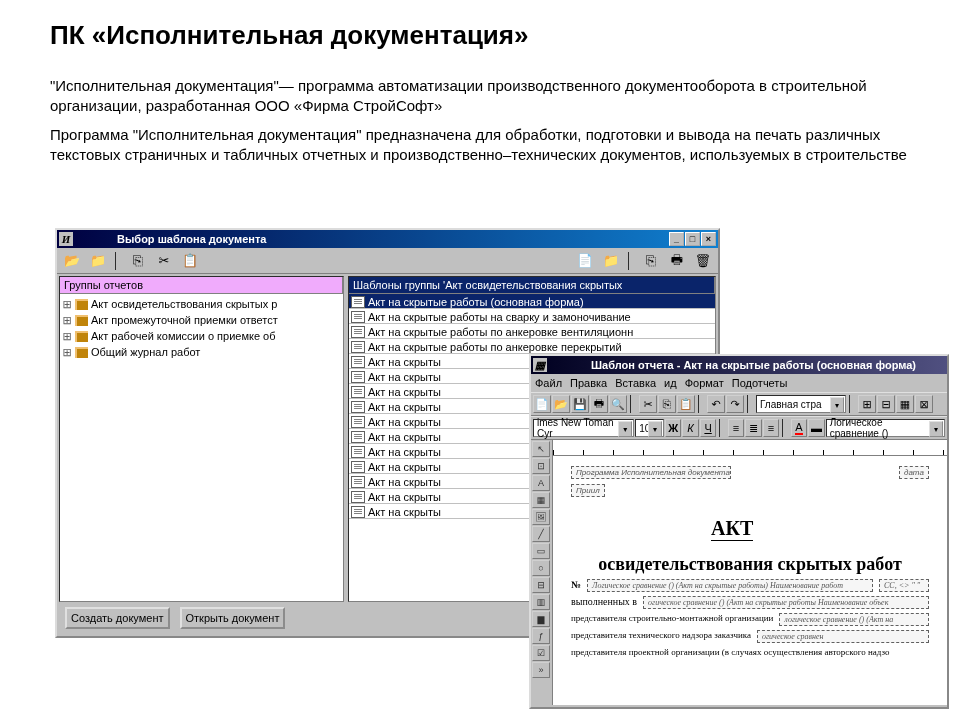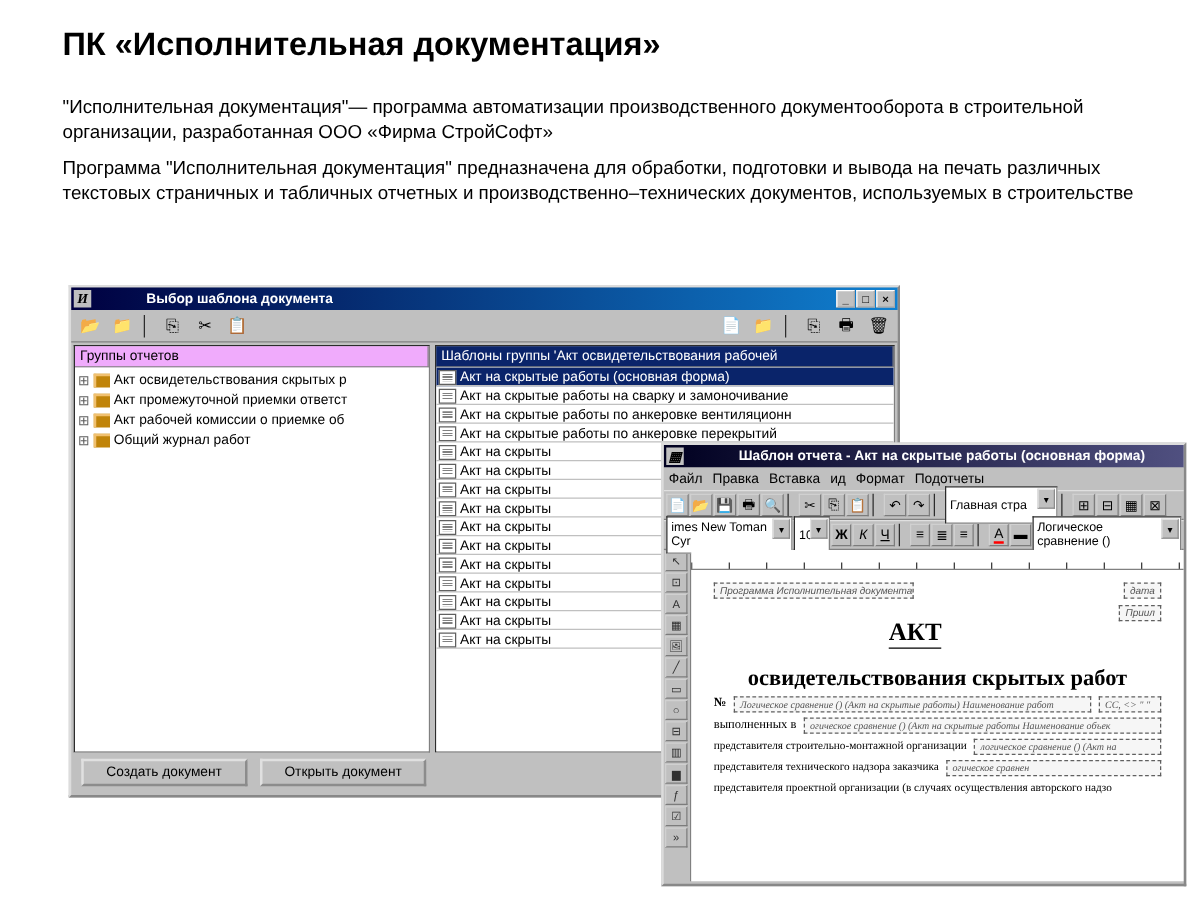--- a/index.html
+++ b/index.html
@@ -169,21 +169,21 @@
   }
   .btnbar {
     height: 28px;
     display: flex;
     align-items: center;
     padding: 0 8px;
     gap: 10px;
   }
   .btn {
     height: 22px;
-    padding: 0 18px;
+    padding: 0 4px;
     background: #c0c0c0;
     border: 2px outset #e0e0e0;
     font-size: 11px;
     display: flex; align-items: center;
   }
   
   .win2 {
     position: absolute;
     left: 529px;
     top: 354px;
@@ -217,21 +217,21 @@
     font-size: 10px;
   }
   .etbbtn {
     width: 18px; height: 18px;
     border: 1px outset #d0d0d0;
     display: flex; align-items: center; justify-content: center;
     font-size: 11px;
     background: #c0c0c0;
   }
   .combo {
-    height: 30px;
+    height: 18px;
     background: #fff;
     border: 1px inset #808080;
     padding: 0 12px 0 3px;
     display: flex; align-items: center;
     position: relative;
     font-size: 10px;
   }
   .combo::after {
     content: "▾";
     position: absolute; right: 1px; top: 1px;
@@ -377,21 +377,21 @@
             <span>Акт рабочей комиссии о приемке об</span>
           </div>
           <div class="tree-item">
             <span style="width:10px;text-align:center;color:#606060">⊞</span>
             <span class="icon-folder"></span>
             <span>Общий журнал работ</span>
           </div>
         </div>
     </div>
     <div class="right-pane">
-      <div class="pane-header sel">Шаблоны группы 'Акт освидетельствования рабочей</div>
+      <div class="pane-header sel">Шаблоны группы 'Акт освидетельствования скрытых</div>
       <div class="list" id="list">
           <div class="list-item sel">
             <span class="icon-doc"></span>
             <span>Акт на скрытые работы (основная форма)</span>
           </div>
           <div class="list-item">
             <span class="icon-doc"></span>
             <span>Акт на скрытые работы на сварку и замоночивание</span>
           </div>
           <div class="list-item">
@@ -530,21 +530,21 @@
       <div class="pal-btn">»</div>
     </div>
     <div class="canvas-wrap">
       <div class="ruler-h"></div>
       <div class="canvas">
         <div class="field-row">
           <span class="fbox" style="width:160px">Программа Исполнительная документация</span>
           <span style="flex:1"></span>
           <span class="fbox" style="width:30px">дата</span>
         </div>
-        <div style="text-align:right;margin-bottom:0">
+        <div style="margin-bottom:22px">
           <span class="fbox" style="width:36px">Приил</span>
         </div>
         <div class="doc-big">АКТ</div>
         <div class="doc-sub">освидетельствования скрытых работ</div>
 
         <div class="doc-line">
           <b>№</b>
           <span class="fbox" style="flex:1">Логическое сравнение () (Акт на скрытые работы) Наименование работ</span>
           <span class="fbox" style="width:50px">СС, &lt;&gt; " "</span>
         </div>

